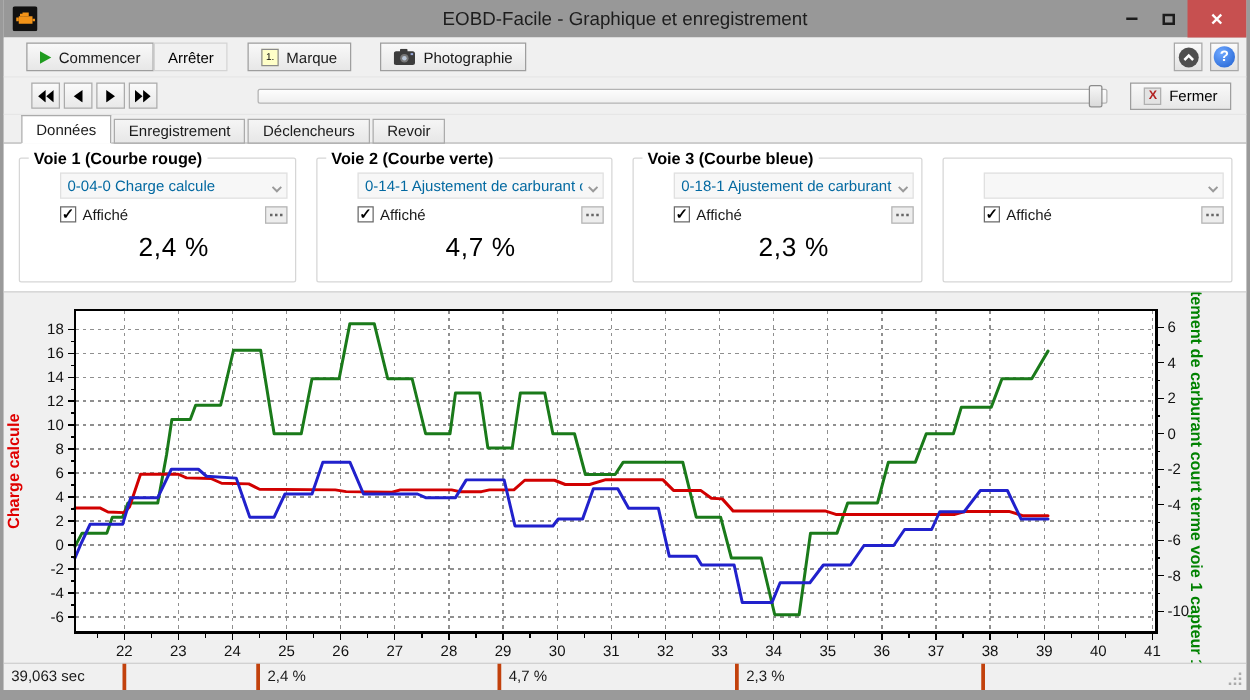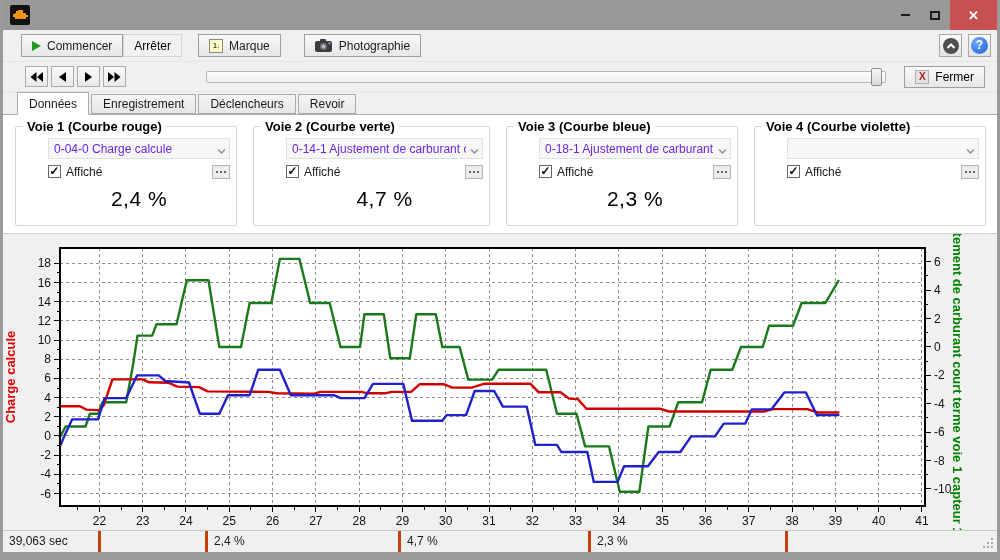--- a/index.html
+++ b/index.html
@@ -33,30 +33,30 @@
   
   .transport{height:30px;flex:0 0 30px;display:flex;align-items:center;background:#f0f0f0;border-bottom:1px solid #e6e6e6;}
   .nav{margin-left:22px;display:flex;gap:3px;}
   .nav-btn{width:23px;height:21px;border:1px solid #ababab;background:linear-gradient(#fafafa,#e9e9e9);display:inline-flex;align-items:center;justify-content:center;padding:0;}
   .slider{flex:1;height:12px;margin-left:80px;margin-right:18px;border:1px solid #b3b3b3;border-radius:2px;background:linear-gradient(#fdfdfd,#f0f0f0);position:relative;}
   .thumb{position:absolute;right:3px;top:-4px;width:11px;height:18px;border:1px solid #8c8c8c;border-radius:2px;background:linear-gradient(#f7f7f7,#dadada);}
   .fermer{display:inline-flex;align-items:center;gap:6px;height:22px;padding:0 10px;margin-right:12px;background:linear-gradient(#f9f9f9,#e7e7e7);border:1px solid #9e9e9e;font-size:12px;font-family:inherit;}
   .x-icon{width:14px;height:14px;background:#e3e3e3;border:1px solid #b0b0b0;color:#b22020;font-weight:bold;font-size:10px;line-height:12px;text-align:center;display:inline-block;}
 
   
-  .tabstrip{height:23px;flex:0 0 23px;display:flex;align-items:center;padding-left:14px;background:#f0f0f0;border-bottom:1px solid #ababab;}
+  .tabstrip{height:23px;flex:0 0 23px;display:flex;align-items:flex-end;padding-left:14px;background:#f0f0f0;border-bottom:1px solid #ababab;}
   .tab{height:20px;line-height:19px;padding:0 11px;margin-right:2px;margin-bottom:-1px;border:1px solid #ababab;background:linear-gradient(#f5f5f5,#e7e7e7);font-size:12px;color:#1a1a1a;position:relative;}
   .tab.active{height:23px;line-height:23px;background:#fff;border-bottom-color:#fff;z-index:2;}
 
   
   .panels{height:118px;flex:0 0 118px;background:#fff;display:flex;padding:11px 0 0 12px;gap:16px;}
   .panel{position:relative;border:1px solid #d6d6d6;border-radius:2px;height:100px;background:#fff;padding-left:26px;}
   .panel.w1{width:222px;} .panel.w2{width:237px;} .panel.w3{width:232px;} .panel.w4{width:232px;}
   .panel-title{position:absolute;top:-8px;left:7px;background:#fff;padding:0 4px;font-size:13px;font-weight:bold;color:#000;white-space:nowrap;}
-  .combo{margin:11px 6px 0;height:21px;border:1px solid #e0e0e0;background:#f7f7f7;display:flex;align-items:center;font-size:12px;color:#6d28d9;padding:0 16px 0 5px;position:relative;}
+  .combo{margin:11px 6px 0;height:21px;border:1px solid #e0e0e0;background:#f7f7f7;display:flex;align-items:center;font-size:12px;color:#0369a1;padding:0 16px 0 5px;position:relative;}
   .combo-text{white-space:nowrap;overflow:hidden;}
   .combo-arrow{position:absolute;right:3px;top:5px;}
   .check-row{margin:5px 6px 0;display:flex;align-items:center;height:15px;}
   .checkbox{width:13px;height:13px;border:1px solid #6a6a6a;background:#fff;display:inline-flex;align-items:center;justify-content:center;}
   .tick{font-size:12px;font-weight:bold;color:#000;margin-top:-2px;}
   .check-label{margin-left:5px;font-size:12px;color:#1a1a1a;}
   .dots-btn{margin-left:auto;width:18px;height:14px;border:1px solid #b4b4b4;background:#ededed;display:inline-flex;align-items:center;justify-content:center;}
   .dots{width:2px;height:2px;background:#666;box-shadow:-4px 0 #666,4px 0 #666;display:inline-block;}
   .chan-value{text-align:center;font-size:21px;color:#000;margin-top:8px;letter-spacing:0.5px;}
 
@@ -81,20 +81,21 @@
     <span class="app-icon">
       <svg width="20" height="20" viewBox="0 0 20 20">
           <rect x="0" y="0" width="20" height="20" rx="2" fill="#111"></rect>
           <rect x="5" y="8" width="11" height="6" fill="#f29318"></rect>
           <rect x="8" y="5" width="5" height="3" fill="#f29318"></rect>
           <rect x="6" y="6" width="3" height="2" fill="#f29318"></rect>
           <rect x="3" y="9" width="2" height="3" fill="#f29318"></rect>
           <rect x="16" y="10" width="2" height="2" fill="#f29318"></rect>
         </svg>
     </span>
+    <span class="title">EOBD-Facile - Graphique et enregistrement</span>
     <span class="win-controls">
       <span class="win-btn">
           <span class="min-bar"></span>
         </span>
       <span class="win-btn">
           <span class="max-box"></span>
         </span>
       <span class="win-btn close">
           <span>✕</span>
         </span>
@@ -236,21 +237,20 @@
           </span>
         <span class="check-label">Affiché</span>
         <span class="dots-btn">
             <span class="dots"></span>
           </span>
       </div>
       <div class="chan-value">2,3 %</div>
     </div>
 
     <div class="panel w4">
-      <span class="panel-title">Voie 4 (Courbe violette)</span>
       <div class="combo">
         <span class="combo-text"></span>
         <span class="combo-arrow"><svg width="9" height="7" viewBox="0 0 9 7">
               <polyline points="1,1.5 4.5,5 8,1.5" fill="none" stroke="#9a9a9a" stroke-width="1.6"></polyline>
             </svg></span>
       </div>
       <div class="check-row">
         <span class="checkbox">
             <span class="tick">✓</span>
           </span>

